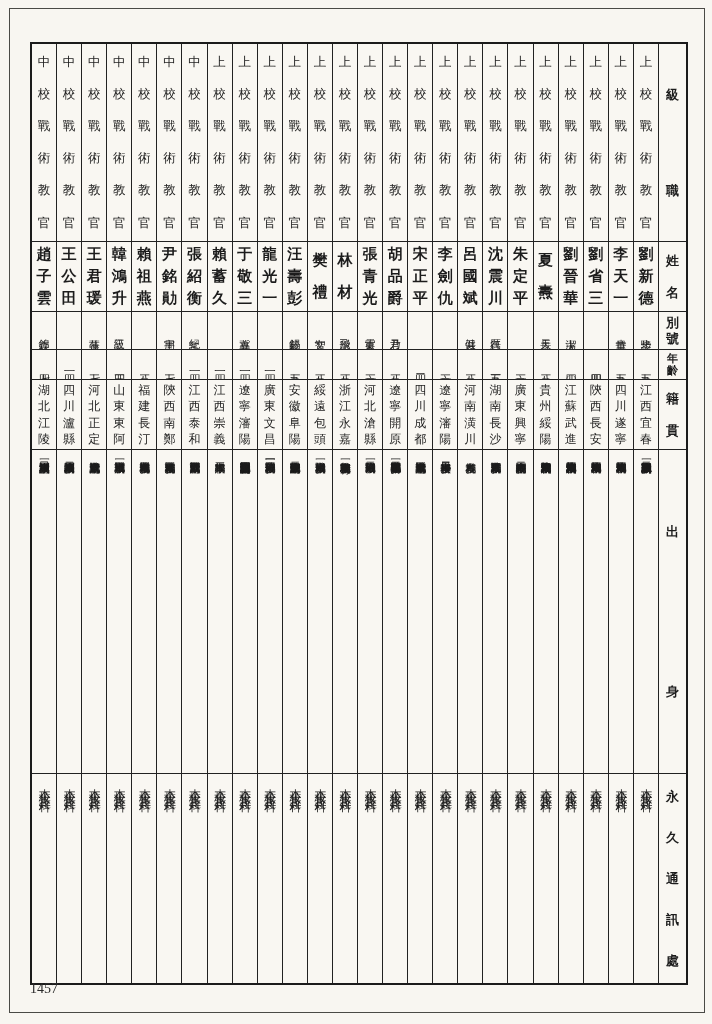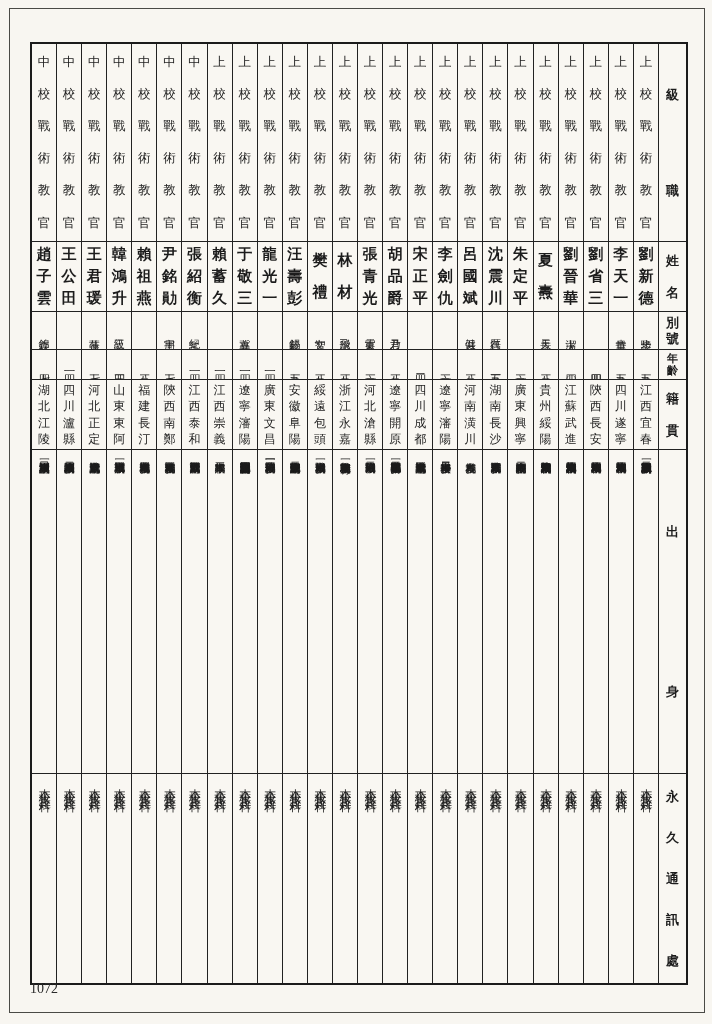--- a/index.html
+++ b/index.html
@@ -1101,14 +1101,14 @@
             <span>永</span>
             <span>久</span>
             <span>通</span>
             <span>訊</span>
             <span>處</span>
           </div>
         </div>
     </div>
   </div>
 
-  <div class="page-number">1072</div>
+  <div class="page-number">1457</div>
 </div>
 
 </body></html>

